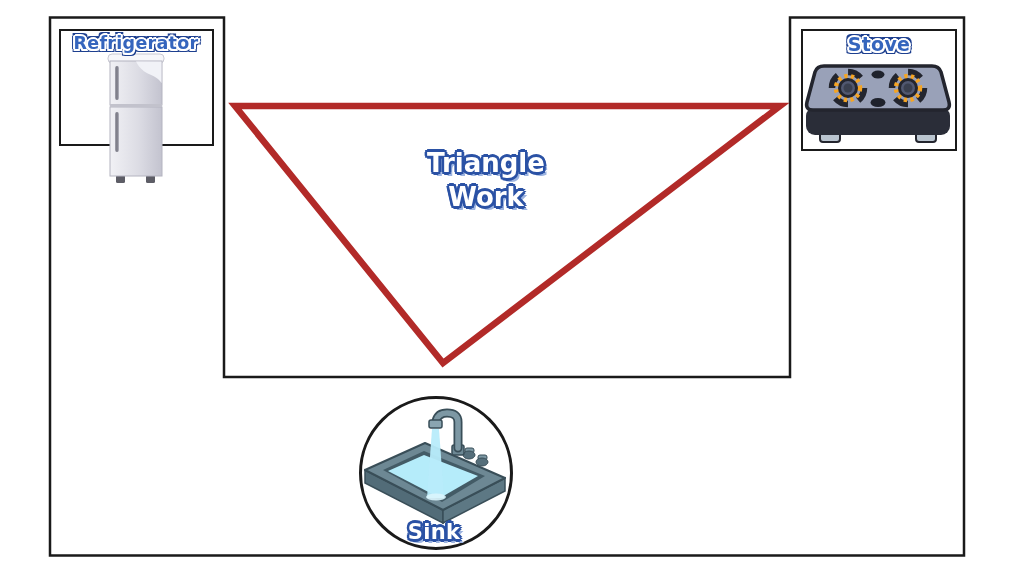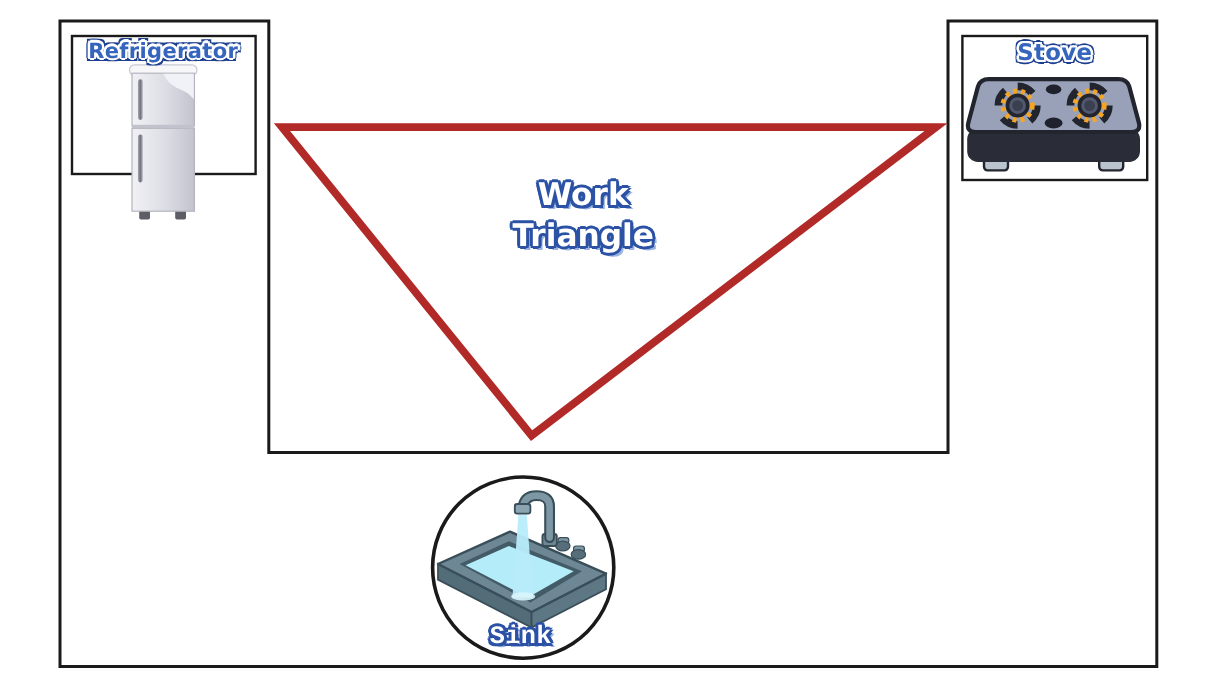--- a/index.html
+++ b/index.html
@@ -55,21 +55,21 @@
     color:#ffffff;
     text-shadow:
       -2px -2px 0 var(--title-blue), 2px -2px 0 var(--title-blue),
       -2px 2px 0 var(--title-blue), 2px 2px 0 var(--title-blue),
       -2.6px 0 0 var(--title-blue), 2.6px 0 0 var(--title-blue),
       0 -2.6px 0 var(--title-blue), 0 2.6px 0 var(--title-blue),
       3.5px 3.5px 0 #9db4e0;
   }
   .fridge-label{left:136px;top:33px;font-size:17.5px;}
   .stove-label{left:879px;top:33px;font-size:19px;}
-  .sink-label{left:434px;top:520px;font-size:21px;font-family:Liberation Mono, monospace;}
+  .sink-label{left:434px;top:520px;font-size:21px;}
   .triangle-title{
     position:absolute;left:486px;top:146px;z-index:4;transform:translateX(-50%);
     font-weight:800;font-size:26px;line-height:1.32;text-align:center;white-space:nowrap;
   }
 </style>
 </head>
 <body>
 
 <div class="stage">
 
@@ -139,17 +139,17 @@
     <polygon points="71,23 78,23 83,92 66,92" fill="#b8ecfb" opacity="0.95"></polygon>
     <ellipse cx="75" cy="91" rx="10" ry="3.5" fill="#daf5fd" opacity="0.9"></ellipse>
     <rect x="91" y="39" width="12" height="10" rx="2" fill="#6d8894" stroke="#394e58" stroke-width="1.5"></rect>
     <path d="M97,42 L97,16 Q97,7 86,7 Q77,7 75,15" fill="none" stroke="#394e58" stroke-width="9" stroke-linecap="round"></path>
     <path d="M97,42 L97,16 Q97,7 86,7 Q77,7 75,15" fill="none" stroke="#7d98a4" stroke-width="5.5" stroke-linecap="round"></path>
     <rect x="68" y="14" width="13" height="8" rx="2" fill="#8aa5b1" stroke="#394e58" stroke-width="1.5"></rect>
   </svg>
   <div class="label sticker-white sink-label">Sink</div>
 
   <div class="triangle-title sticker-white">
+    <div>Triangle</div>
     <div>Work</div>
-    <div>Triangle</div>
   </div>
 
 </div>
 
 </body></html>

